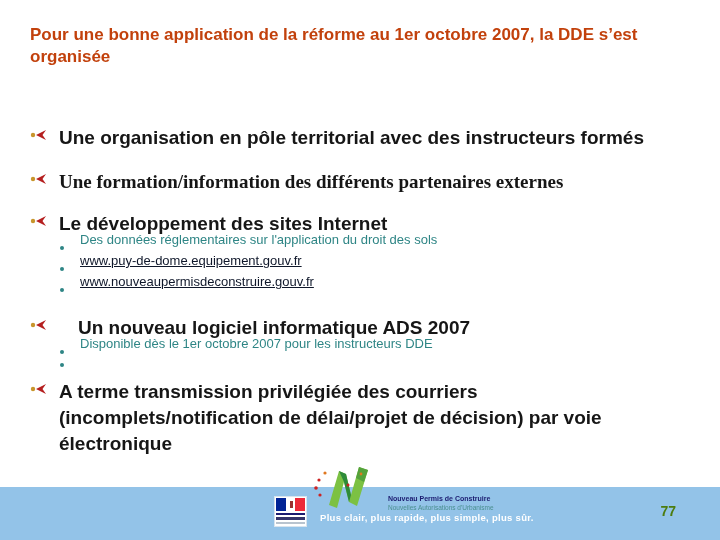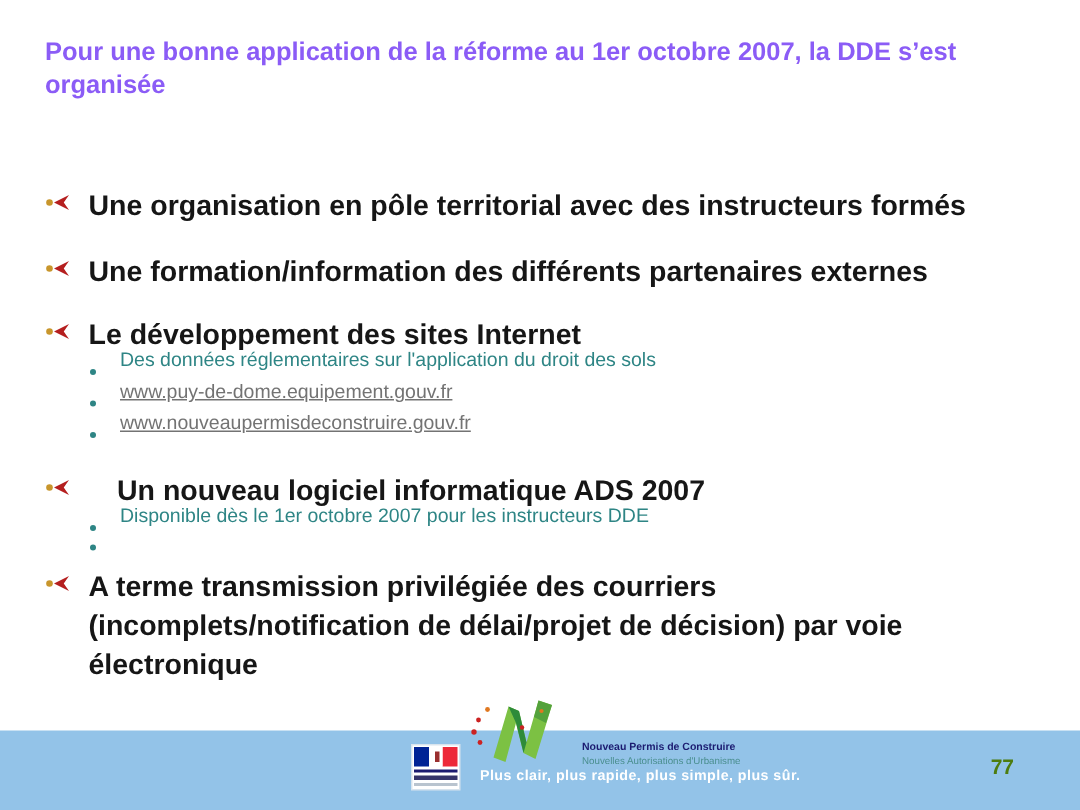--- a/index.html
+++ b/index.html
@@ -2,45 +2,45 @@
 <html><head>
 <meta charset="utf-8">
 <style>
   html,body { margin:0; padding:0; background:#e8e8e8; }
   .slide {
     position:relative; width:720px; height:540px; background:#ffffff;
     font-family:"Liberation Sans", sans-serif; overflow:hidden;
   }
   .slide-title {
     position:absolute; left:30px; top:24px; width:668px;
-    font-size:17px; font-weight:bold; color:#8b5cf6; line-height:1.32;
+    font-size:17px; font-weight:bold; color:#c2410c; line-height:1.32;
   }
   .l1 {
     position:absolute; left:30px; width:662px;
     display:flex; align-items:flex-start;
     font-size:19px; font-weight:bold; color:#161616; line-height:1.38;
   }
   .l1 .bullet-ic { flex:0 0 17px; margin-top:4px; margin-right:12px; }
   .l1-b1 { top:125px; }
-  .l1-b2 { top:169px; }
+  .l1-b2 { top:169px;font-family:Liberation Serif, serif; }
   .l1-b3 { top:211px; }
   .l1-b4 { top:315px;gap:19px; }
   .l1-b5 { top:379px; width:620px; }
   .sublist {
     position:absolute; left:60px; width:600px;
     font-size:13px; color:#2e8585; line-height:21px;
   }
   .sub-b3 { top:229px; }
   .sub-b4 { top:333px; }
   .subitem { display:flex; align-items:flex-end; }
   .subdot {
     flex:0 0 4px; width:4px; height:4px; border-radius:50%;
     background:#2e8585; margin:9px 16px 0 0;
   }
-  .sublink { color:#737373; text-decoration:underline; cursor:pointer; }
+  .sublink { color:#0f172a; text-decoration:underline; cursor:pointer; }
   .banner {
     position:absolute; left:0; top:487px; width:720px; height:53px;
     background:#93c3e8;
   }
   .gov-logo {
     position:absolute; left:275px; top:497px; width:31px; height:29px;
     background:#ffffff; box-shadow:0 0 0 1px #d8e4ee; padding:1px;
     box-sizing:border-box;
   }
   .flag { display:flex; height:13px; }

